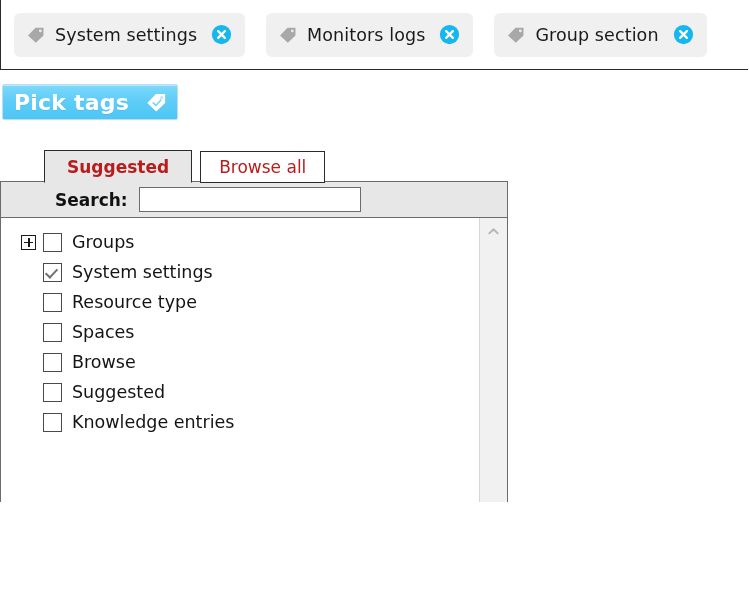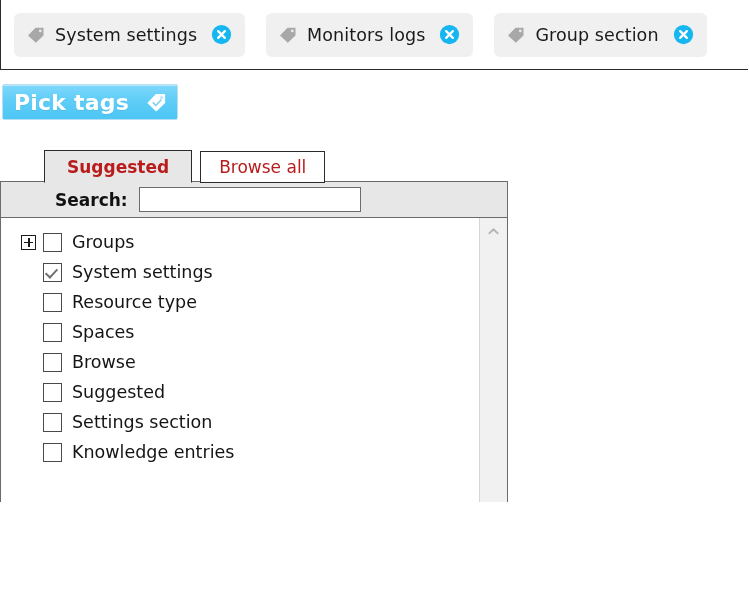--- a/index.html
+++ b/index.html
@@ -365,25 +365,20 @@
           </div>
           <div class="list-item">
             <span class="expander-spacer"></span>
             <span class="cb"></span>
             <span class="item-label">Browse</span>
           </div>
           <div class="list-item">
             <span class="expander-spacer"></span>
             <span class="cb"></span>
             <span class="item-label">Suggested</span>
-          </div>
-          <div class="list-item">
-            <span class="expander-spacer"></span>
-            <span class="cb"></span>
-            <span class="item-label">Settings section</span>
           </div>
           <div class="list-item">
             <span class="expander-spacer"></span>
             <span class="cb"></span>
             <span class="item-label">Knowledge entries</span>
           </div>
         </div>
 
       <div class="scrollbar">
         <div class="sb-arrow">

